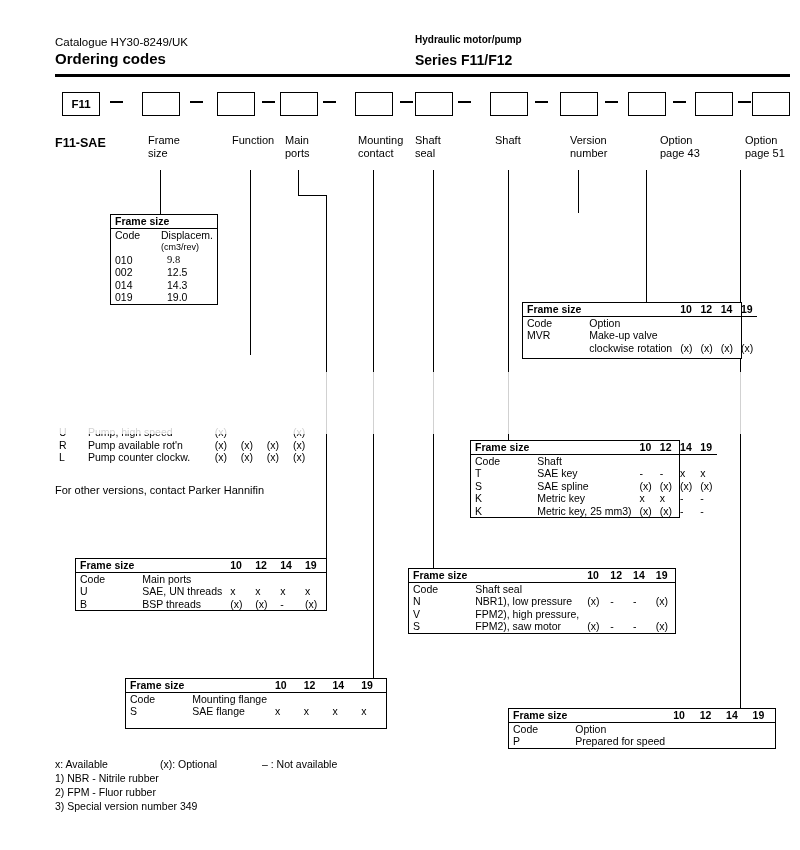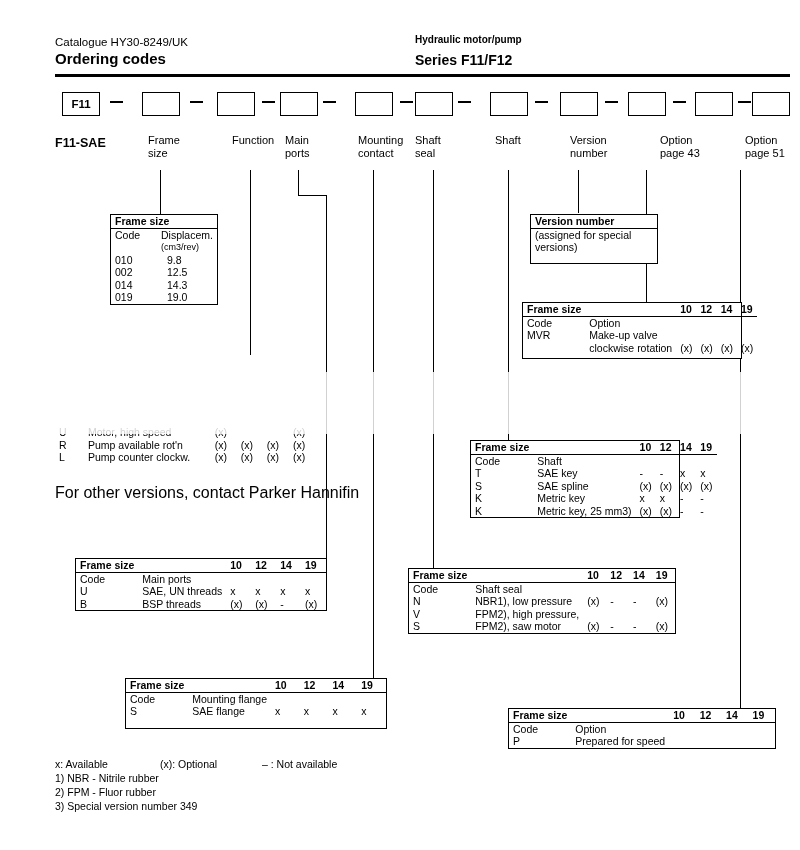--- a/index.html
+++ b/index.html
@@ -124,21 +124,21 @@
     background: #000;
   }
   
   .foot {
     position: absolute;
     font-size: 10.5px;
     line-height: 13.5px;
   }
   .note-line {
     position: absolute;
-    font-size: 16px;
+    font-size: 11px;
   }
   .wm-band {
     position: absolute;
     left: 40px; top: 372px;
     width: 720px; height: 62px;
     background: rgba(255,255,255,0.82);
     z-index: 4;
   }
   .wm-text {
     position: absolute;
@@ -250,53 +250,38 @@
       <tr class="subhdr">
         <td style="width:38px;">Code</td>
         <td>Displacem.</td>
       </tr>
       <tr>
             <td></td>
             <td style="font-size:9px;">(cm3/rev)</td>
           </tr>
       <tr>
             <td class="b">010</td>
-            <td style="padding-left:10px;">9.8</td>
+            <td style="padding-left:10px;font-family:Liberation Serif, serif;">9.8</td>
           </tr>
       <tr>
             <td class="b">002</td>
             <td style="padding-left:10px;">12.5</td>
           </tr>
       <tr>
             <td class="b">014</td>
             <td style="padding-left:10px;">14.3</td>
           </tr>
       <tr>
             <td class="b">019</td>
             <td style="padding-left:10px;">19.0</td>
           </tr>
     </tbody>
       </table>
   </div>
 
-  <div class="tbl" style="left:530px; top:214px; width:128px; height:50px;">
-    <table>
-      <tbody>
-          <tr class="hdrrow">
-            <td>Version number</td>
-          </tr>
-      <tr>
-            <td>(assigned for special</td>
-          </tr>
-      <tr>
-            <td>versions)</td>
-          </tr>
-    </tbody>
-      </table>
-  </div>
 
   <div class="tbl" style="left:522px; top:302px; width:220px;">
     <table>
       <tbody>
           <tr class="hdrrow">
         <td style="width:36px;">Frame size</td>
         <td></td>
         <td class="c" style="width:20px;">10</td>
         <td class="c" style="width:20px;">12</td>
         <td class="c" style="width:20px;">14</td>
@@ -380,21 +365,21 @@
   </div>
 
   <div class="tbl" style="left:55px; top:370px; width:260px; border:none;">
     <table>
       <tbody>
           <tr style="height:56px;">
             <td colspan="6"></td>
           </tr>
       <tr>
         <td class="b" style="width:30px;">U</td>
-        <td style="width:130px;">Motor, high speed</td>
+        <td style="width:130px;">Pump, high speed</td>
         <td class="c" style="width:22px;">(x)</td>
         <td class="c" style="width:22px;"></td>
         <td class="c" style="width:22px;"></td>
         <td class="c" style="width:22px;">(x)</td>
       </tr>
       <tr>
         <td class="b">R</td>
         <td>Pump available rot'n</td>
         <td class="c">(x)</td>
         <td class="c">(x)</td>

